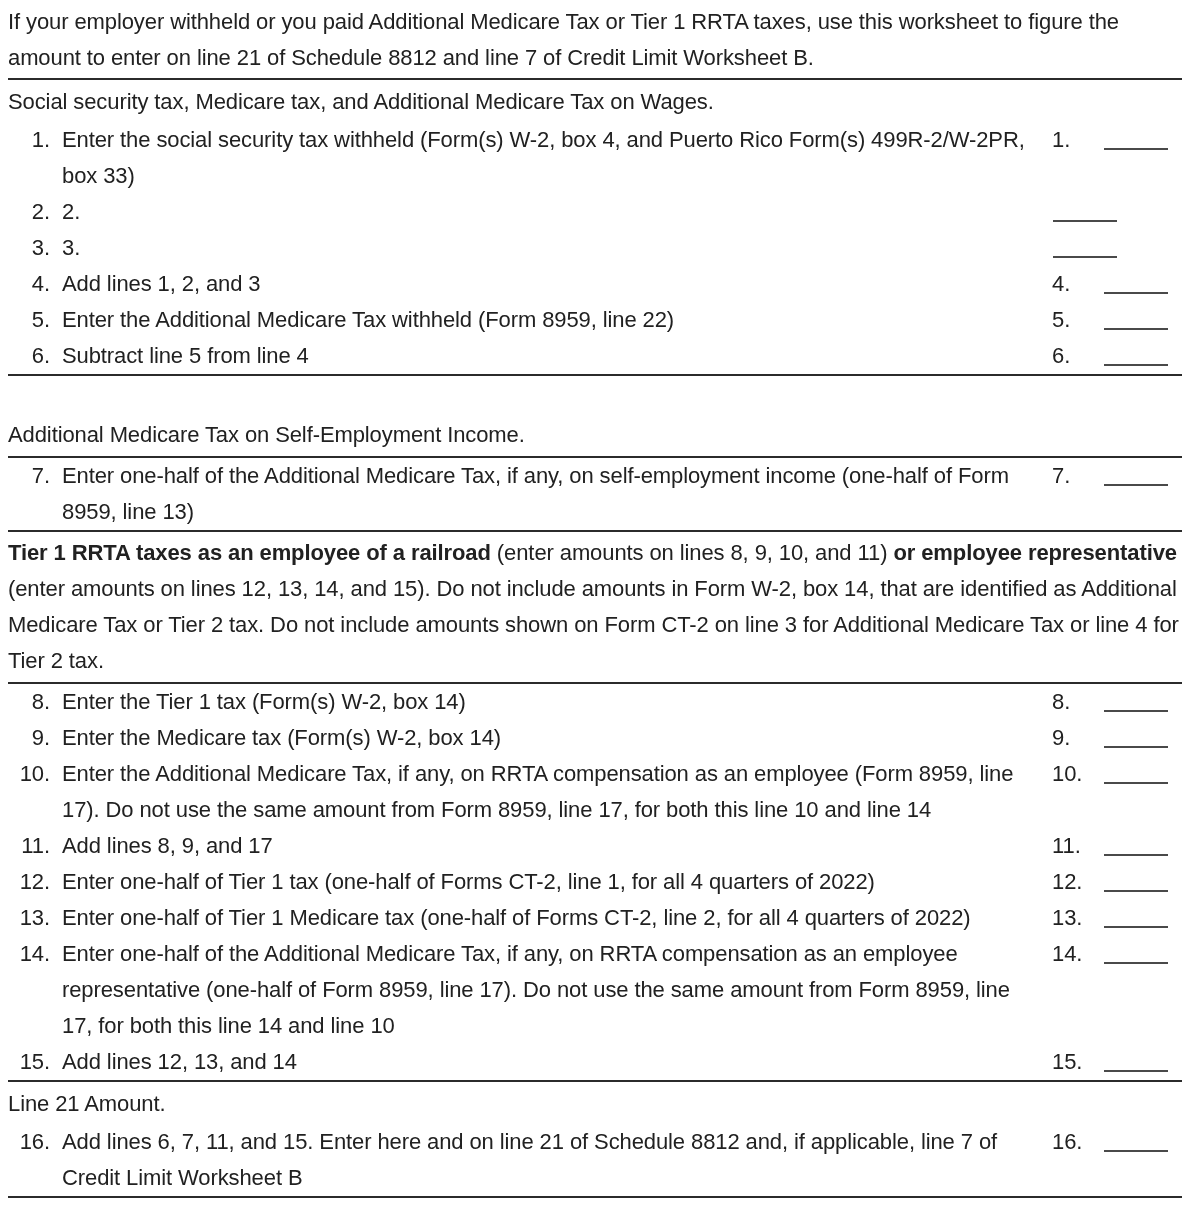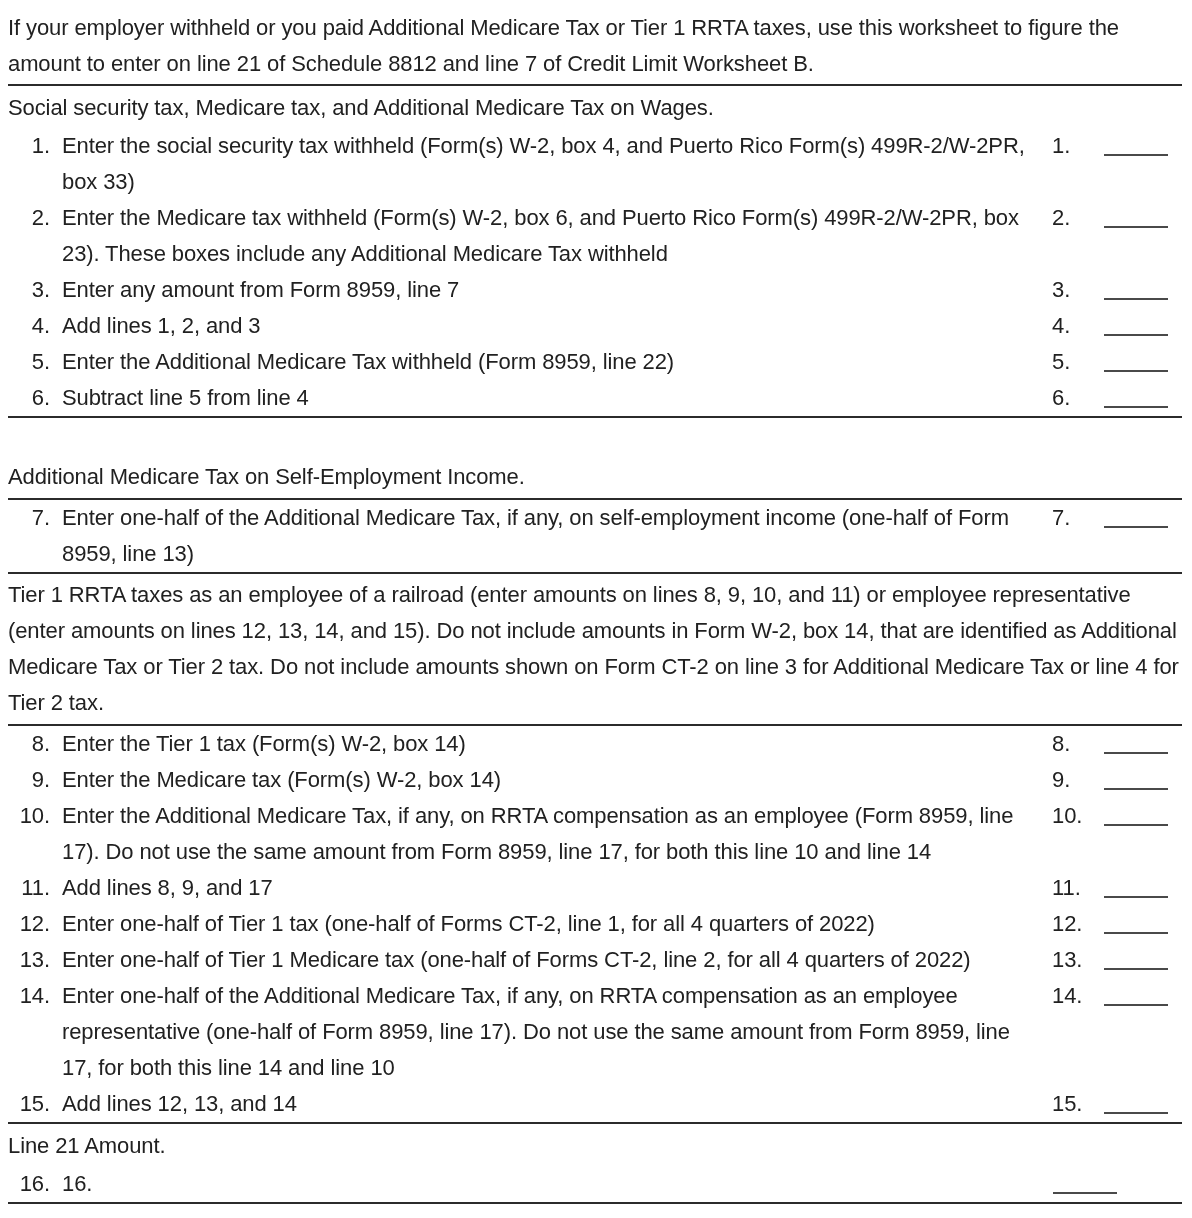--- a/index.html
+++ b/index.html
@@ -4,21 +4,21 @@
 <style>
   html, body {
     margin: 0;
     padding: 0;
     background: #ffffff;
   }
   .page {
     width: 1192px;
     height: 1218px;
     box-sizing: border-box;
-    padding: 8px 10px 0 8px;
+    padding: 2px 10px 0 8px;
     font-family: "Liberation Sans", "DejaVu Sans", sans-serif;
     font-size: 22px;
     letter-spacing: -0.1px;
     line-height: 36px;
     color: #212121;
     overflow: hidden;
     background: #ffffff;
   }
   .intro {
     padding: 2px 0 2px 0;
@@ -31,21 +31,21 @@
     font-weight: normal;
     padding: 4px 0 2px 0;
   }
   .section-header.pad-both {
     padding: 3px 0 3px 0;
     margin-top: 38px;
   }
   .rrta-para {
     padding: 3px 0 3px 0;
   }
-  .rrta-para .b { font-weight: normal; }
+  .rrta-para .b { font-weight: bold; }
   .item-row {
     display: grid;
     grid-template-columns: 42px 990px 51px 81px;
     align-items: start;
   }
   .item-num {
     text-align: right;
     padding-right: 0;
   }
   .item-text {
@@ -80,30 +80,28 @@
     <div class="item-num">1.</div>
     <div class="item-text">Enter the social security tax withheld (Form(s) W-2, box 4, and Puerto Rico Form(s) 499R-2/W-2PR, box 33)</div>
     <div class="ref-num">1.</div>
     <div class="blank-cell">
         <div class="blank-line"></div>
       </div>
   </div>
 
   <div class="item-row">
     <div class="item-num">2.</div>
-    <div class="item-text">Enter the Medicare tax withheld (Form(s) W-2, box 6, and Puerto Rico Form(s) 499R-2/W-2PR, box 23). These boxes include any Additional Medicare Tax withheld</div>
     <div class="ref-num">2.</div>
     <div class="blank-cell">
         <div class="blank-line"></div>
       </div>
   </div>
 
   <div class="item-row">
     <div class="item-num">3.</div>
-    <div class="item-text">Enter any amount from Form 8959, line 7</div>
     <div class="ref-num">3.</div>
     <div class="blank-cell">
         <div class="blank-line"></div>
       </div>
   </div>
 
   <div class="item-row">
     <div class="item-num">4.</div>
     <div class="item-text">Add lines 1, 2, and 3</div>
     <div class="ref-num">4.</div>
@@ -224,20 +222,21 @@
         <div class="blank-line"></div>
       </div>
   </div>
 
   <div class="rule"></div>
 
   <div class="section-header">Line 21 Amount.</div>
 
   <div class="item-row">
     <div class="item-num">16.</div>
+    <div class="item-text">Add lines 6, 7, 11, and 15. Enter here and on line 21 of Schedule 8812 and, if applicable, line 7 of Credit Limit Worksheet B</div>
     <div class="ref-num">16.</div>
     <div class="blank-cell">
         <div class="blank-line"></div>
       </div>
   </div>
 
   <div class="rule"></div>
 
 </div>
 

